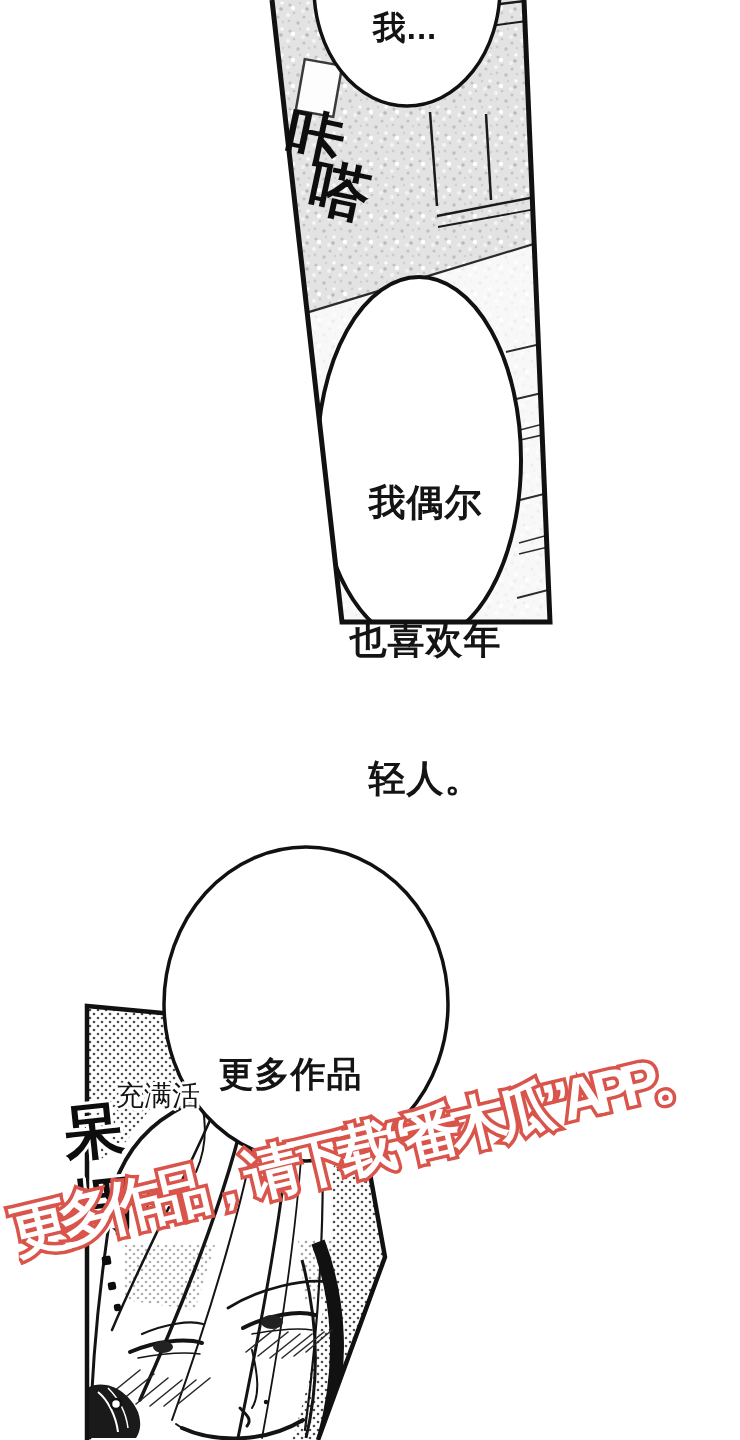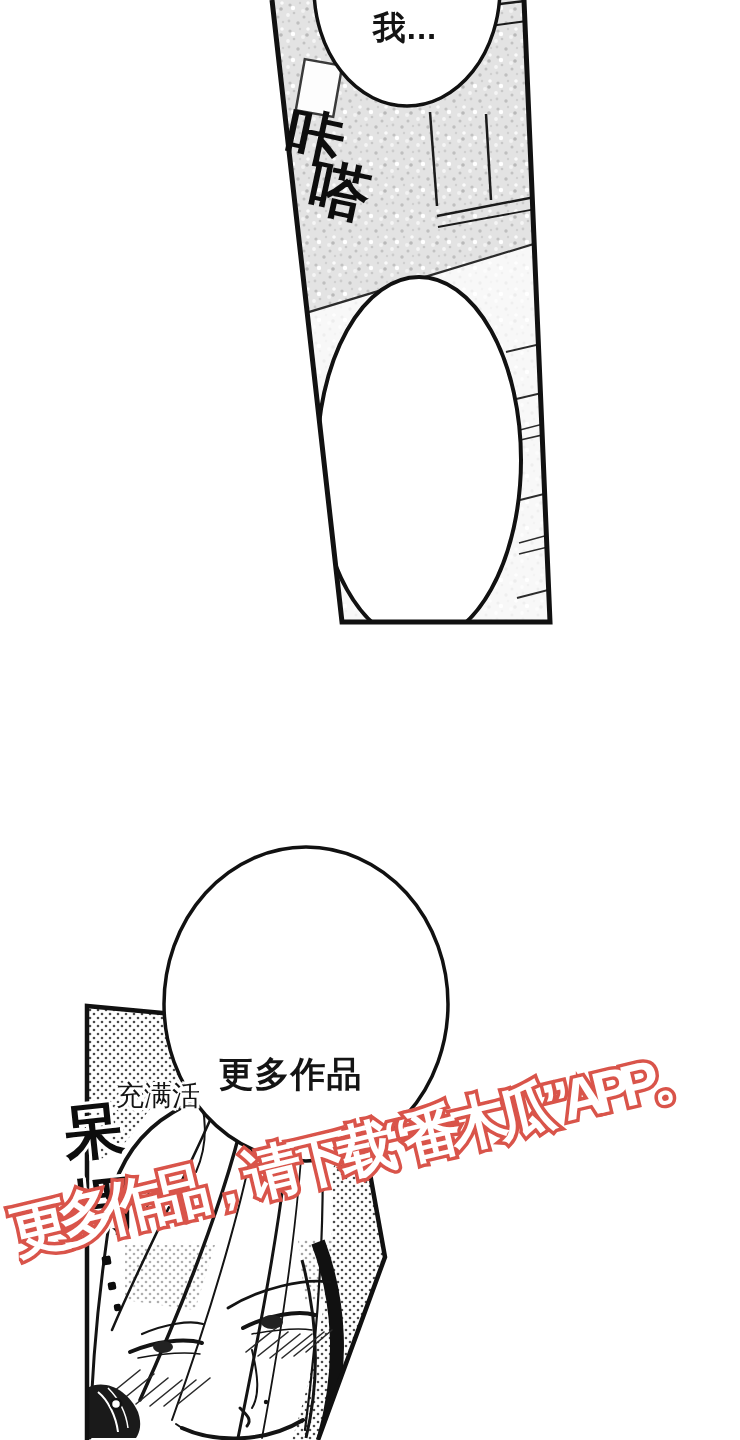--- a/index.html
+++ b/index.html
@@ -158,20 +158,23 @@
 
     <ellipse cx="306" cy="1004" rx="142" ry="157" fill="#ffffff" stroke="#111111" stroke-width="3.5"></ellipse>
   </svg>
 
   <div class="t bubble-text" id="bubble1-text">我...</div>
 
   <div class="t sfx" id="sfx-kata-1">咔</div>
   <div class="t sfx" id="sfx-kata-2">嗒</div>
 
   <div class="t bubble-text" id="bubble2-text">
+    <div>我偶尔</div>
+    <div>也喜欢年</div>
+    <div>轻人。</div>
   </div>
 
   <div class="t bubble-text" id="bubble3-text">
     <div>更多作品</div>
   </div>
 
   <div class="t cased" id="caption-energy">
     <div>充满活</div>
     <div>力~</div>
   </div>

